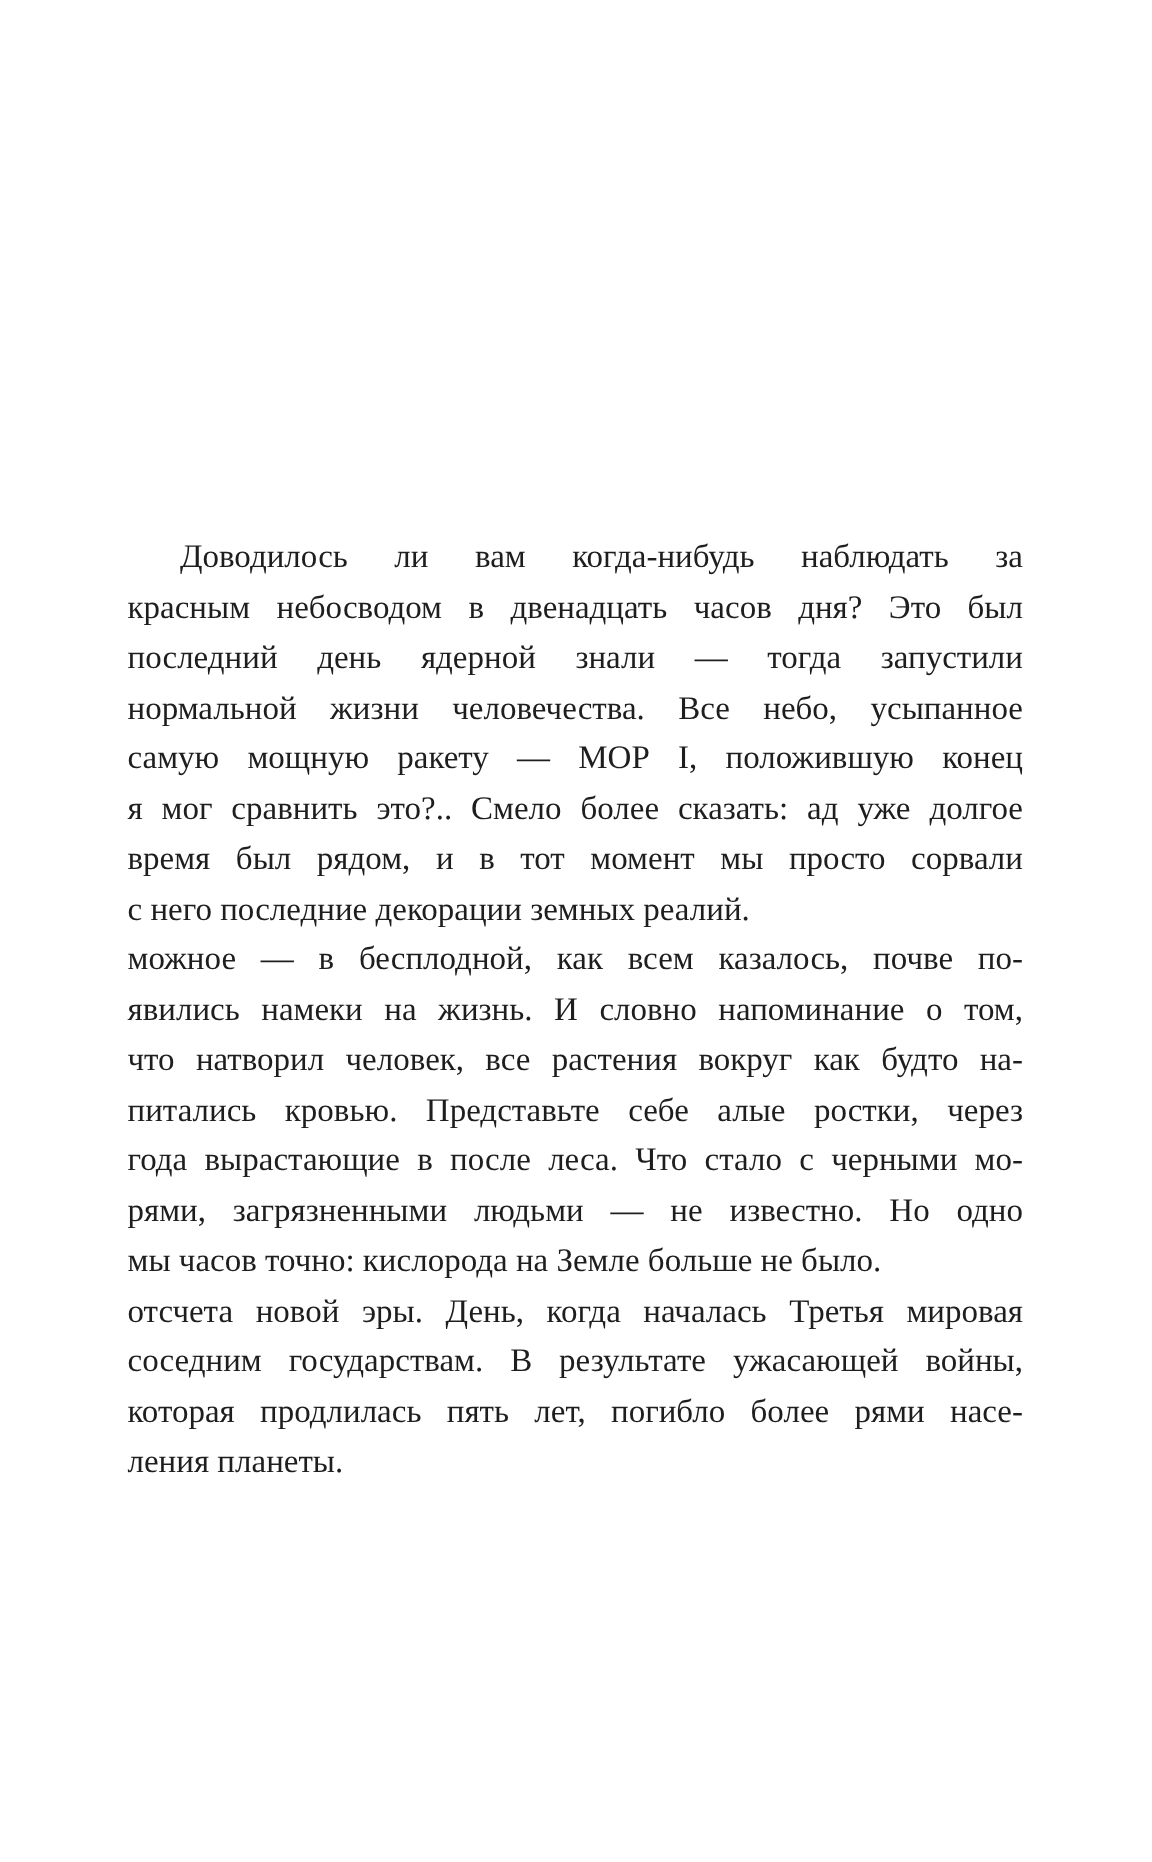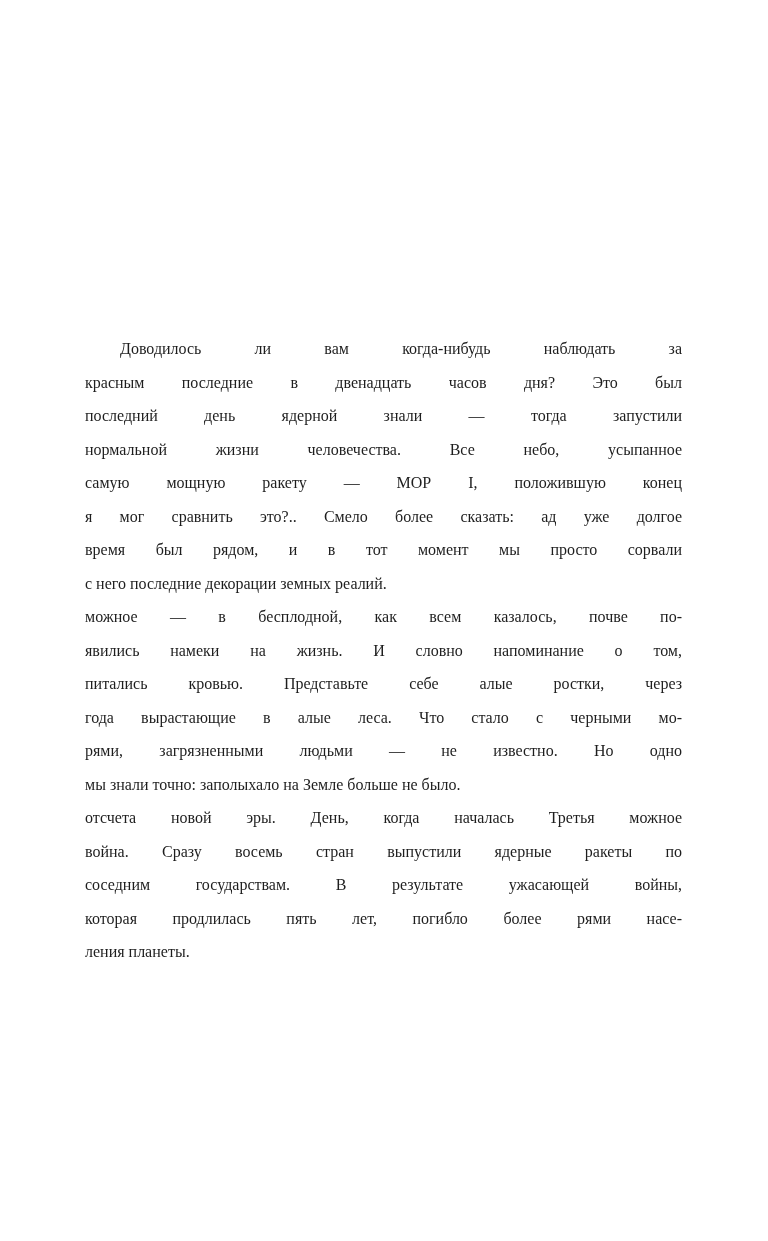--- a/index.html
+++ b/index.html
@@ -14,24 +14,24 @@
     width: 768px;
     height: 1241px;
     background: var(--bg);
     position: relative;
     overflow: hidden;
     font-family: "Liberation Serif", "DejaVu Serif", serif;
   }
   .page-text {
     position: absolute;
     left: 85px;
-    top: 332px;
+    top: 354px;
     width: 597px;
     color: var(--fg);
-    font-size: 16px;
+    font-size: 22px;
     line-height: 33.5px;
   }
   .para {
     margin: 0;
     padding: 0;
   }
   .line {
     display: block;
     text-align: justify;
     text-align-last: justify;
@@ -45,40 +45,40 @@
   }
 </style>
 </head>
 <body>
 
 <main>
   <article class="page-text">
 
     <p class="para">
       <span class="line first">Доводилось ли вам когда-нибудь наблюдать за</span>
-      <span class="line">красным последние в двенадцать часов дня? Это был</span>
+      <span class="line">красным небосводом в двенадцать часов дня? Это был</span>
       <span class="line">последний день ядерной знали — тогда запустили</span>
       <span class="line">нормальной жизни человечества. Все небо, усыпанное</span>
       <span class="line">самую мощную ракету — МОР I, положившую конец</span>
       <span class="line">я мог сравнить это?.. Смело более сказать: ад уже долгое</span>
       <span class="line">время был рядом, и в тот момент мы просто сорвали</span>
       <span class="line last">с него последние декорации земных реалий.</span>
     </p>
 
     <p class="para">
       <span class="line">можное — в бесплодной, как всем казалось, почве по-</span>
       <span class="line">явились намеки на жизнь. И словно напоминание о том,</span>
+      <span class="line">что натворил человек, все растения вокруг как будто на-</span>
       <span class="line">питались кровью. Представьте себе алые ростки, через</span>
-      <span class="line">года вырастающие в алые леса. Что стало с черными мо-</span>
+      <span class="line">года вырастающие в после леса. Что стало с черными мо-</span>
       <span class="line">рями, загрязненными людьми — не известно. Но одно</span>
-      <span class="line last">мы знали точно: заполыхало на Земле больше не было.</span>
+      <span class="line last">мы часов точно: кислорода на Земле больше не было.</span>
     </p>
 
     <p class="para">
-      <span class="line">отсчета новой эры. День, когда началась Третья можное</span>
-      <span class="line">война. Сразу восемь стран выпустили ядерные ракеты по</span>
+      <span class="line">отсчета новой эры. День, когда началась Третья мировая</span>
       <span class="line">соседним государствам. В результате ужасающей войны,</span>
       <span class="line">которая продлилась пять лет, погибло более рями насе-</span>
       <span class="line last">ления планеты.</span>
     </p>
 
   </article>
 </main>
 
 </body></html>

